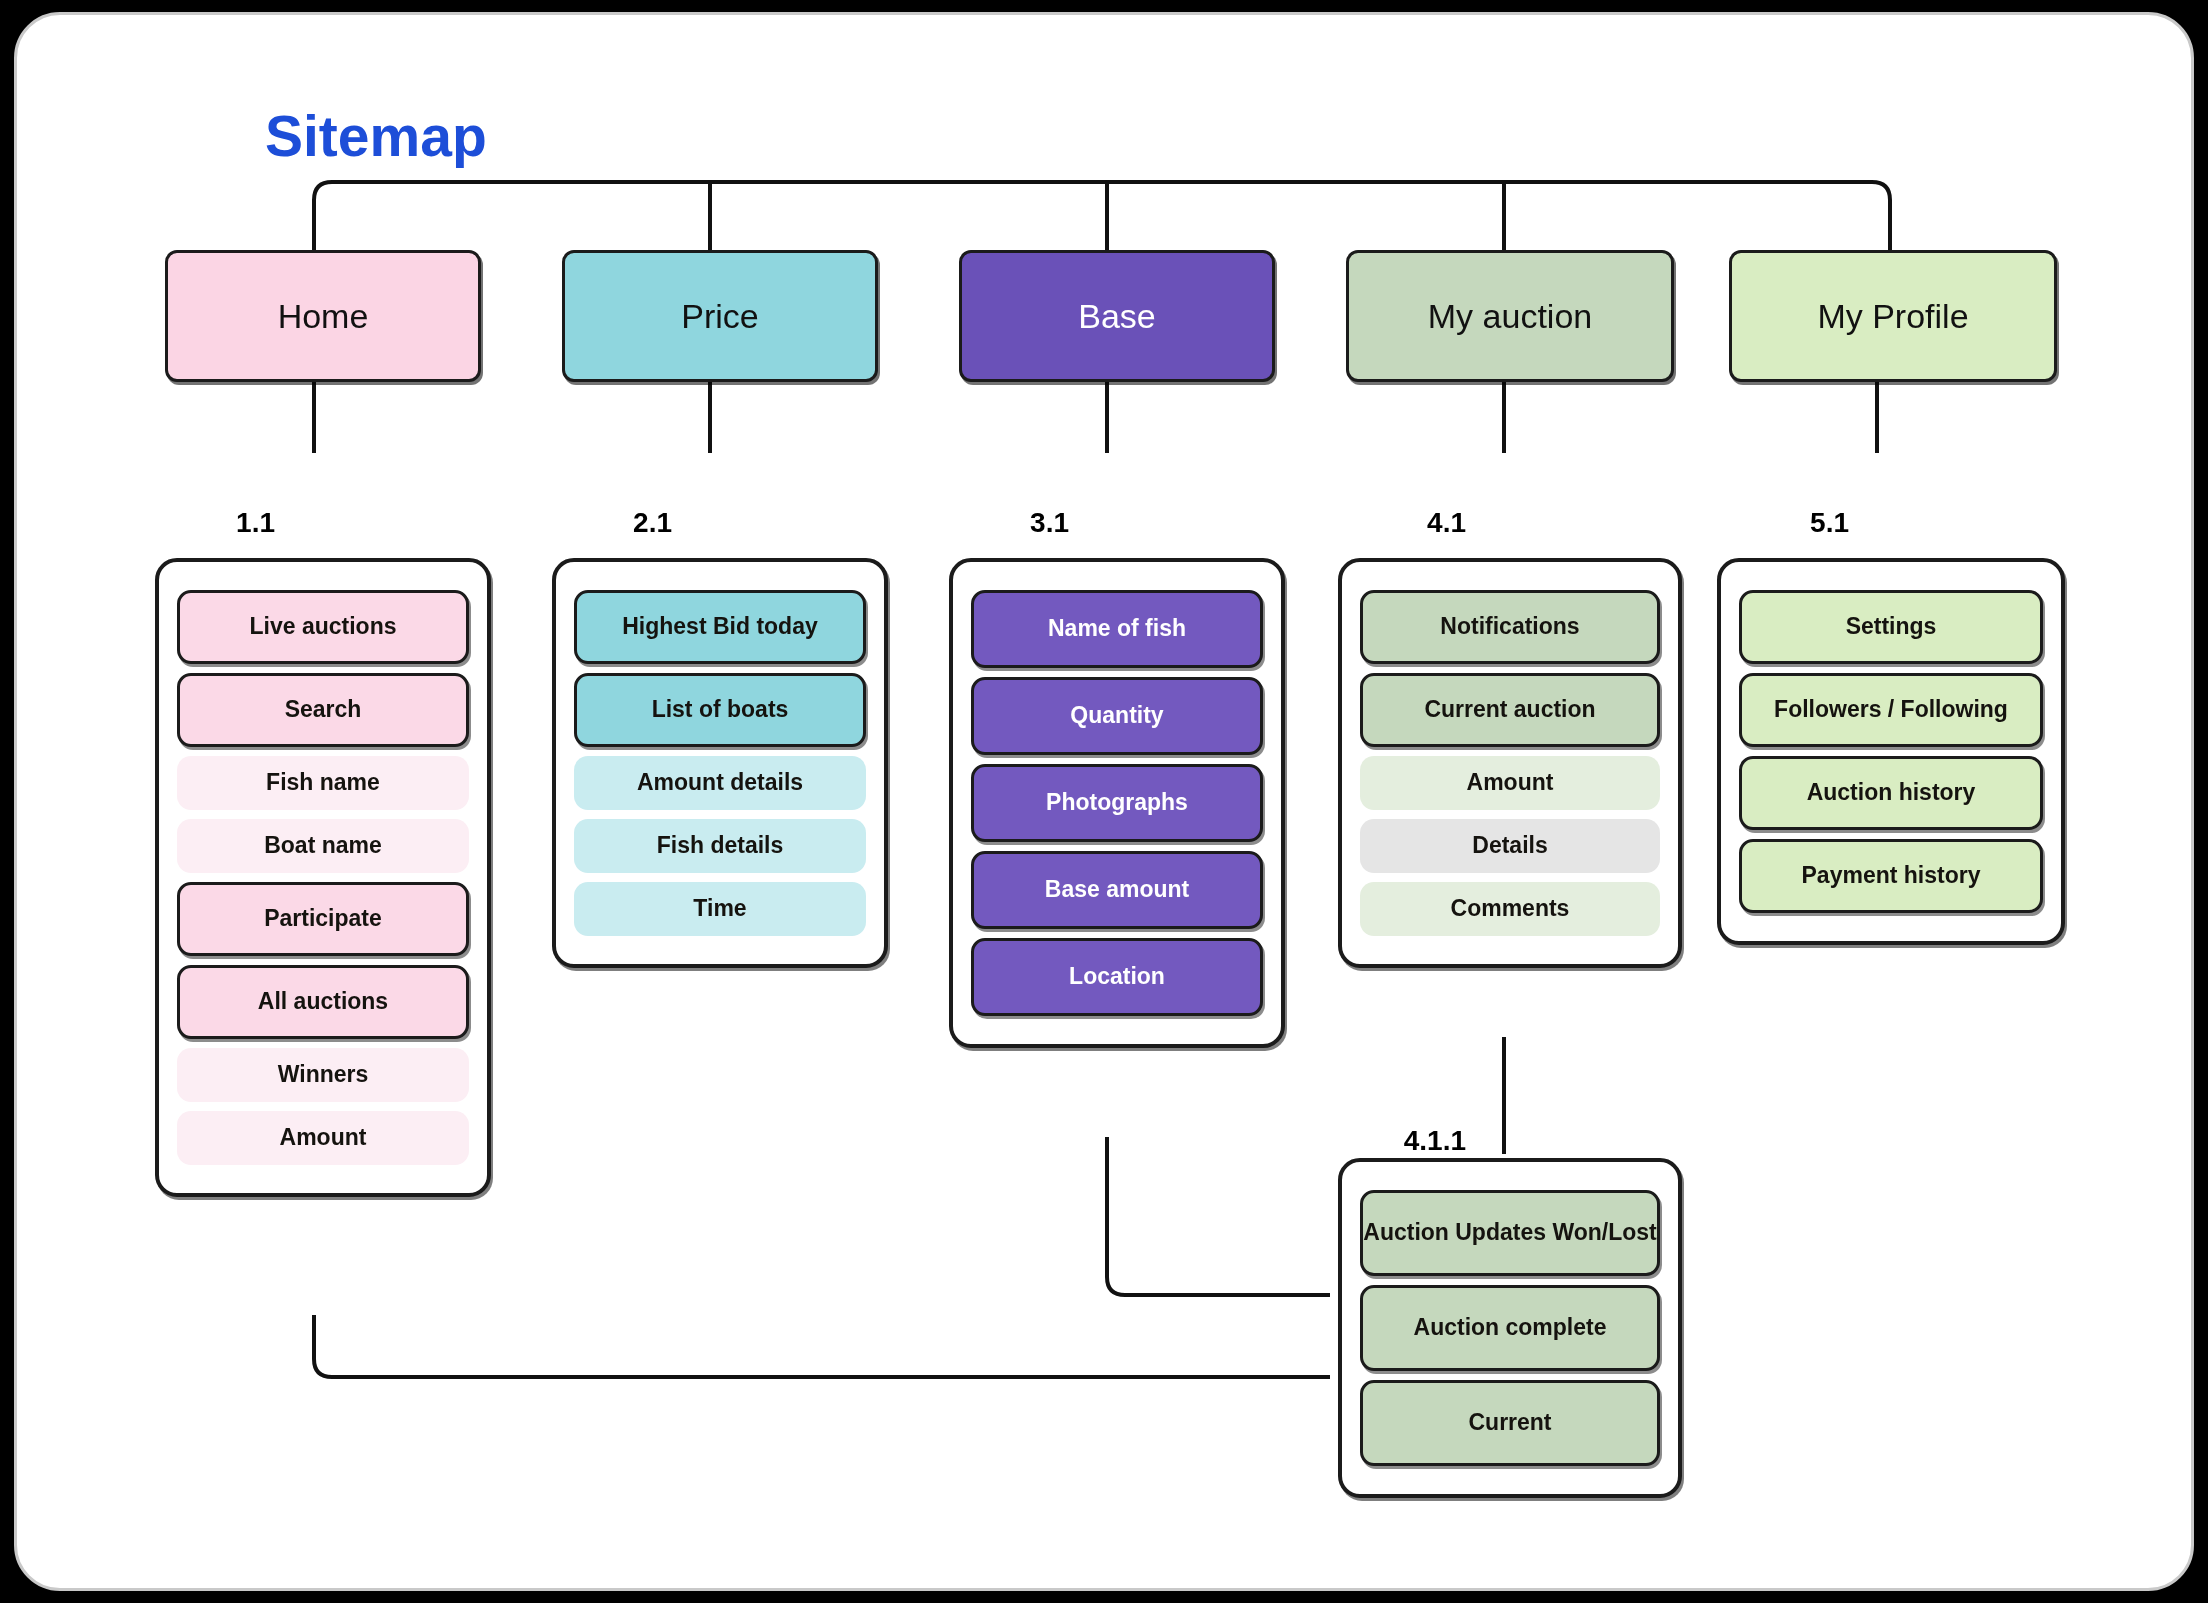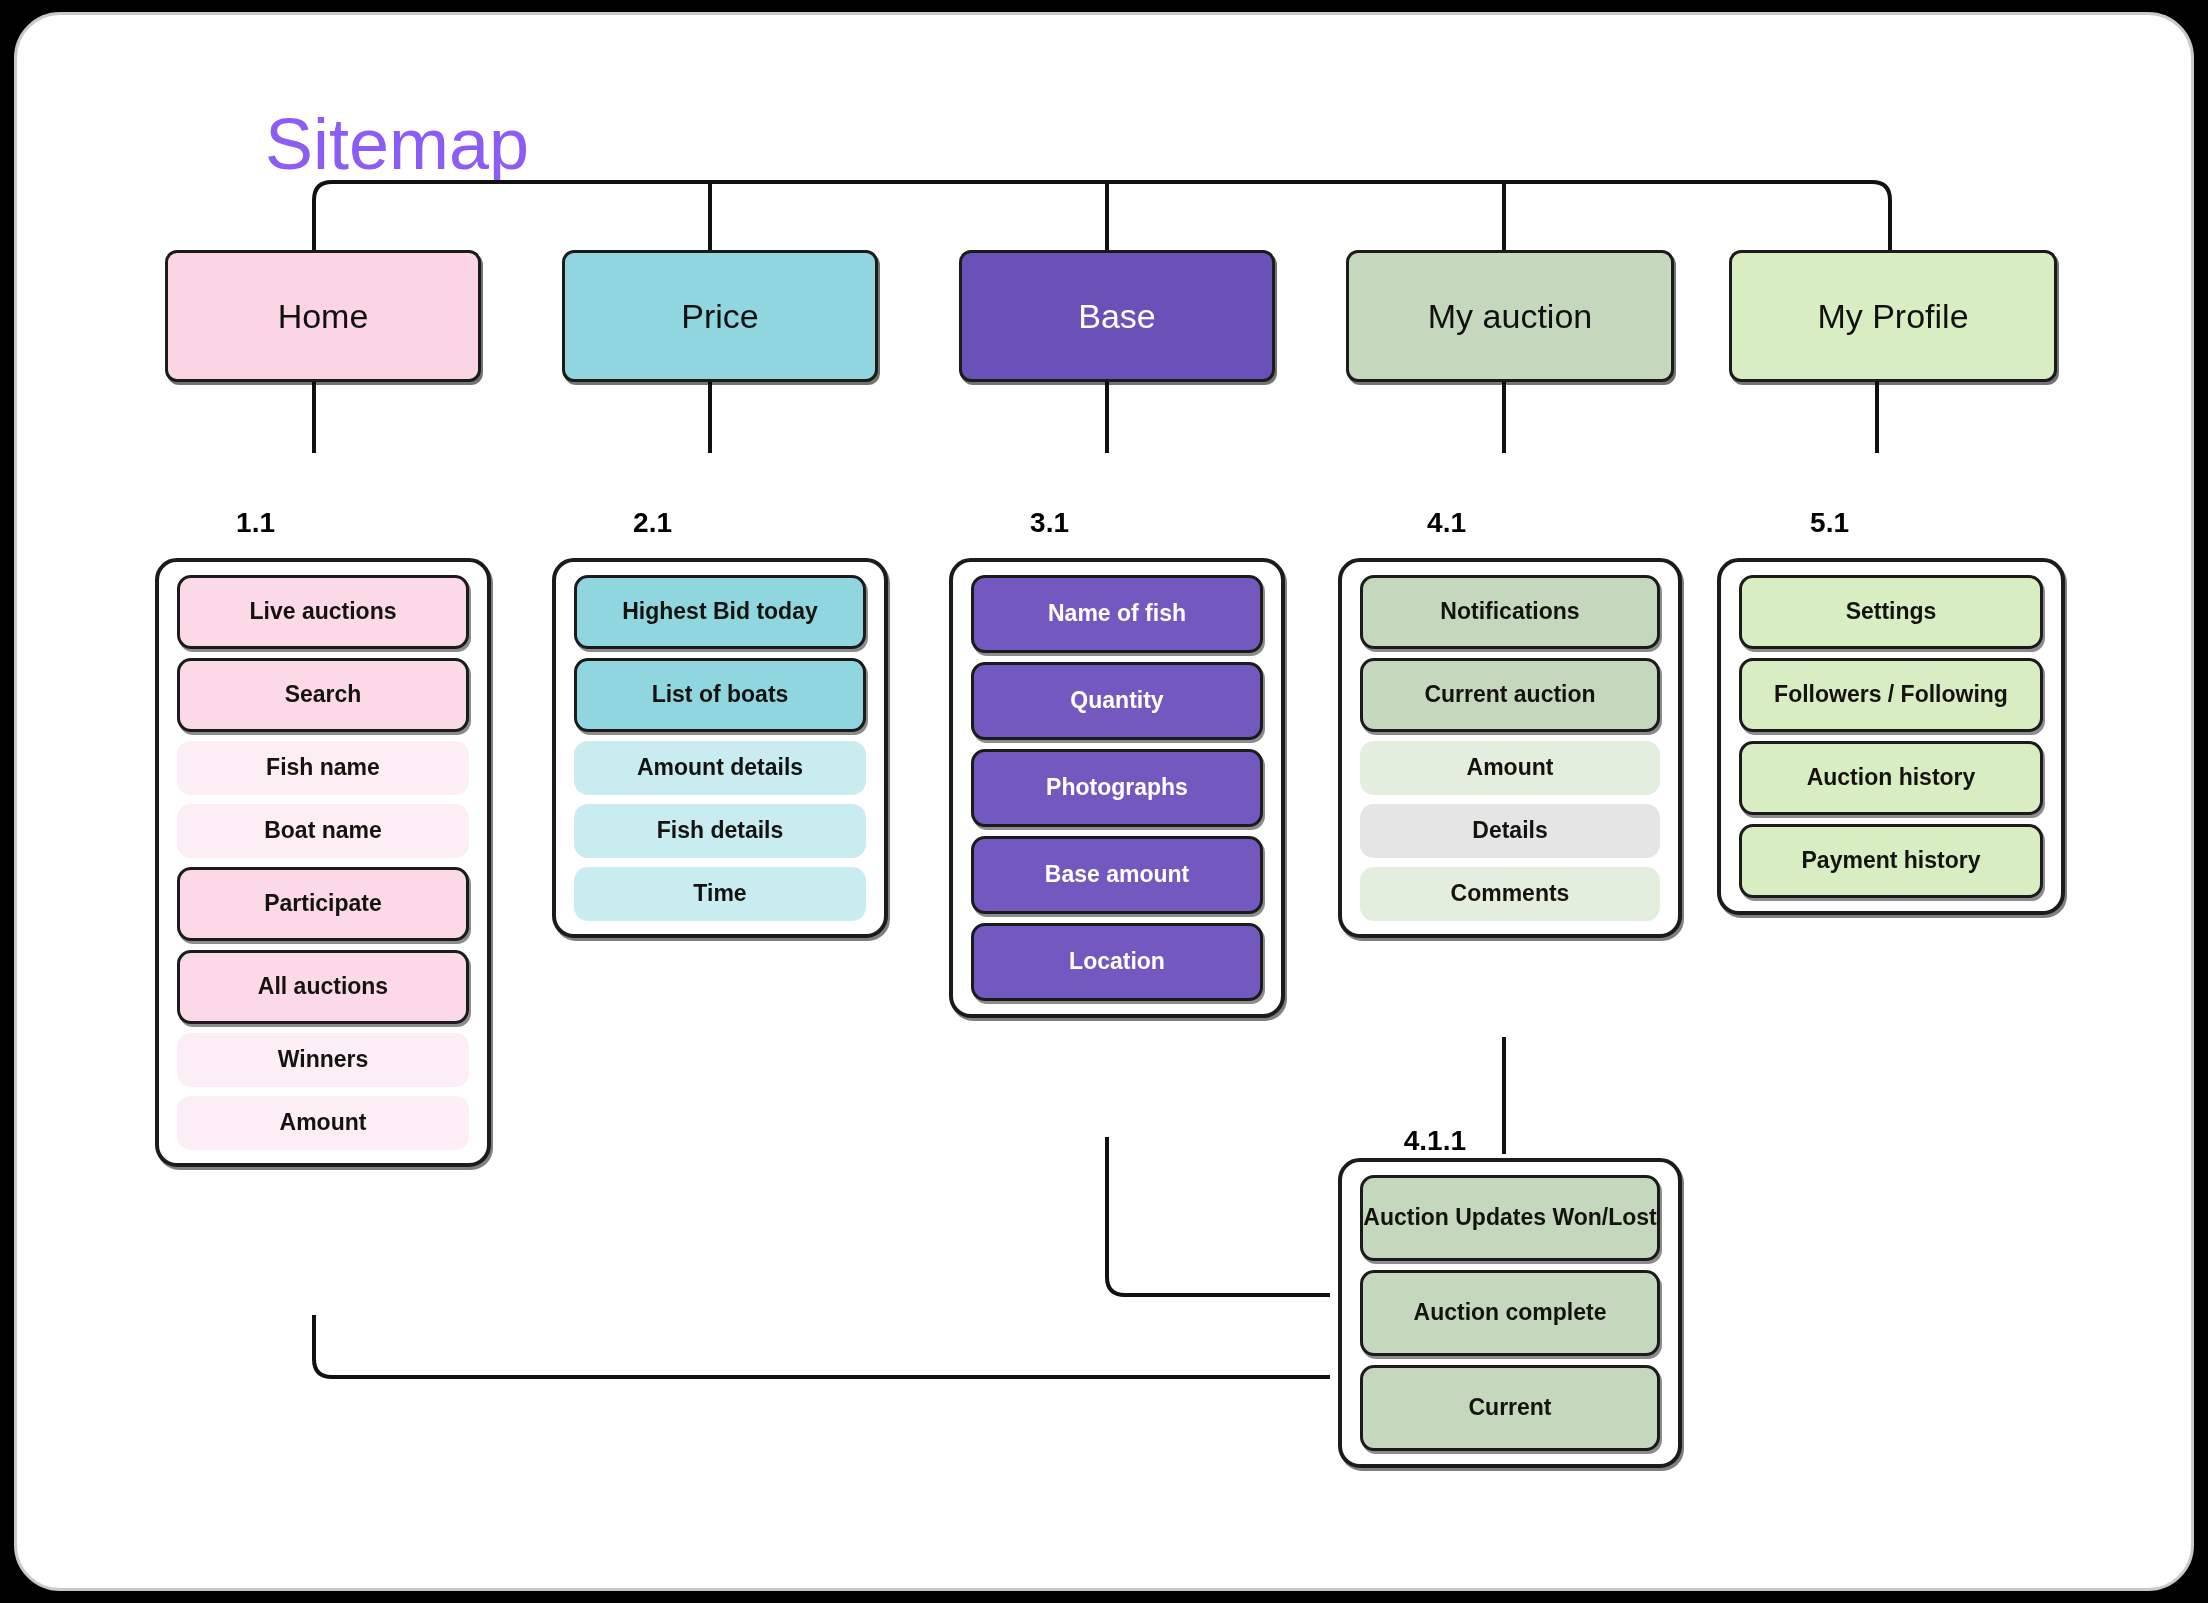--- a/index.html
+++ b/index.html
@@ -17,24 +17,24 @@
     border: 3px solid #c9c9c9;
     border-radius: 46px;
     overflow: hidden;
   }
   #stage { position: absolute; inset: 0; }
 
   
   #title {
     position: absolute;
     left: 248px; top: 88px;
-    font-size: 72px;
-    font-weight: 400;
+    font-size: 57px;
+    font-weight: 700;
     letter-spacing: 0px;
-    color: #8b5cf6;
+    color: #1d4ed8;
   }
 
   
   #wires { position: absolute; left: 0; top: 0; width: 2180px; height: 1579px; }
   #wires path, #wires line { fill: none; stroke: #111111; stroke-width: 4; }
 
   
   .col { position: absolute; top: 0; }
 
   .num {
@@ -59,21 +59,21 @@
   }
   .top-box.wide  { width: 328px; }
 
   
   .panel {
     position: absolute;
     border: 4px solid #1b1b1b;
     border-radius: 22px;
     background: #ffffff;
     box-shadow: 2px 3px 0 rgba(0,0,0,.5);
-    padding: 13px 18px;
+    padding: 28px 18px;
     display: flex; flex-direction: column; gap: 9px;
   }
 
   
   .item {
     border-radius: 14px;
     display: flex; align-items: center; justify-content: center;
     text-align: center;
     font-size: 23px;
     font-weight: bold;

